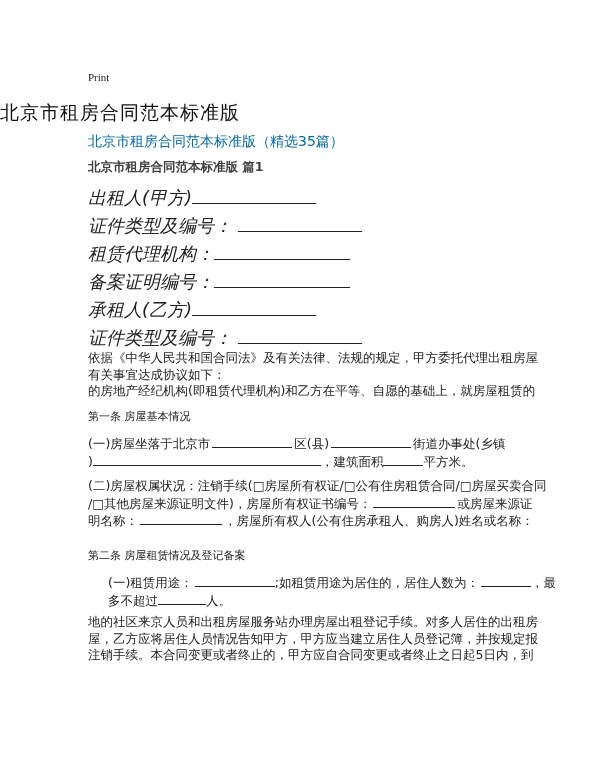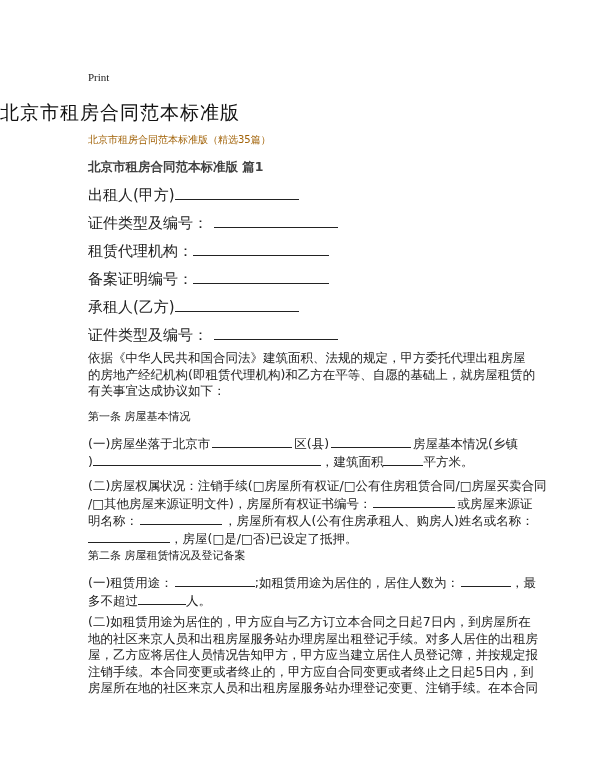--- a/index.html
+++ b/index.html
@@ -1,23 +1,23 @@
 <!DOCTYPE html>
 <html><head>
 <meta charset="utf-8">
 <style>
   html, body { margin: 0; padding: 0; background: #ffffff; }
   body { width: 600px; height: 776px; position: relative; overflow: hidden;
          font-family: "DejaVu Sans", sans-serif; color: #1a1a1a; }
   .page { position: absolute; left: 0; top: 0; width: 600px; height: 776px; }
   .print { position: absolute; left: 88px; top: 71px; font-family: "Liberation Serif", serif; font-size: 11px; color: #222; text-align: right; }
   .title { position: absolute; left: 0; top: 100px; width: 600px; text-align: left; font-size: 19px; letter-spacing: 1px; color: #111; }
-  .subtitle { position: absolute; left: 88px; top: 133px; font-size: 10px; color: #a16207; }
+  .subtitle { position: absolute; left: 88px; top: 133px; font-size: 14px; color: #0369a1; }
   .section-h { position: absolute; left: 88px; top: 159px; font-size: 12.5px; font-weight: bold; color: #404040; }
-  .field { position: absolute; left: 88px; font-size: 15px; color: #222; white-space: nowrap; }
+  .field { position: absolute; left: 88px; font-size: 18px; color: #222; white-space: nowrap; font-style: italic; }
   .blank { display: inline-block; border-bottom: 1px solid #222; height: 12px; vertical-align: baseline; }
   .para { position: absolute; left: 88px; width: 440px; font-size: 12.5px; line-height: 16.5px; color: #222; text-align: justify; }
   .para .line { display: block; white-space: nowrap; }
   .heading { position: absolute; left: 88px; font-size: 11px; color: #222; }
 </style>
 </head>
 <body>
 
 <div class="page">
 
@@ -42,61 +42,56 @@
     <span>备案证明编号：</span><span class="blank" style="width:136px;"></span>
   </div>
   <div class="field" style="top:298px;">
     <span>承租人(乙方)</span><span class="blank" style="width:124px;"></span>
   </div>
   <div class="field" style="top:326px;">
     <span>证件类型及编号：</span><span class="blank" style="width:124px;margin-left:6px;"></span>
   </div>
 
   <div class="para" style="top:350px;">
-    <span class="line">依据《中华人民共和国合同法》建筑面积、法规的规定，甲方委托代理出租房屋</span>
+    <span class="line">依据《中华人民共和国合同法》及有关法律、法规的规定，甲方委托代理出租房屋</span>
+    <span class="line">有关事宜达成协议如下：</span>
     <span class="line">的房地产经纪机构(即租赁代理机构)和乙方在平等、自愿的基础上，就房屋租赁的</span>
-    <span class="line">有关事宜达成协议如下：</span>
   </div>
 
   <div class="heading" style="top:409px;">第一条 房屋基本情况</div>
 
   <div class="para" style="top:435px;">
     <span class="line">
-      <span>(一)房屋坐落于北京市</span><span class="blank" style="width:80px;margin:0 2px;"></span><span>区(县)</span><span class="blank" style="width:80px;margin:0 2px;"></span><span>房屋基本情况(乡镇</span>
+      <span>(一)房屋坐落于北京市</span><span class="blank" style="width:80px;margin:0 2px;"></span><span>区(县)</span><span class="blank" style="width:80px;margin:0 2px;"></span><span>街道办事处(乡镇</span>
     </span>
     <span class="line">
       <span>)</span><span class="blank" style="width:228px;"></span><span>，建筑面积</span><span class="blank" style="width:40px;"></span><span>平方米。</span>
     </span>
   </div>
 
   <div class="para" style="top:478px;">
     <span class="line">(二)房屋权属状况：注销手续(□房屋所有权证/□公有住房租赁合同/□房屋买卖合同</span>
     <span class="line">
       <span>/□其他房屋来源证明文件)，房屋所有权证书编号：</span><span class="blank" style="width:82px;margin:0 2px;"></span><span>或房屋来源证</span>
     </span>
     <span class="line">
       <span>明名称：</span><span class="blank" style="width:82px;margin:0 2px;"></span><span>，房屋所有权人(公有住房承租人、购房人)姓名或名称：</span>
     </span>
-    <span class="line">
-      <span class="blank" style="width:82px;"></span><span>，房屋(□是/□否)已设定了抵押。</span>
-    </span>
   </div>
 
   <div class="heading" style="top:548px;">第二条 房屋租赁情况及登记备案</div>
 
-  <div class="para" style="top:574px;">
+  <div class="para" style="top:574px;margin-left:20px;">
     <span class="line">
       <span>(一)租赁用途：</span><span class="blank" style="width:80px;margin-left:2px;"></span><span>;如租赁用途为居住的，居住人数为：</span><span class="blank" style="width:50px;margin-left:2px;"></span><span>，最</span>
     </span>
     <span class="line">
       <span>多不超过</span><span class="blank" style="width:48px;"></span><span>人。</span>
     </span>
   </div>
 
   <div class="para" style="top:614px;">
-    <span class="line">(二)如租赁用途为居住的，甲方应自与乙方订立本合同之日起7日内，到房屋所在</span>
     <span class="line">地的社区来京人员和出租房屋服务站办理房屋出租登记手续。对多人居住的出租房</span>
     <span class="line">屋，乙方应将居住人员情况告知甲方，甲方应当建立居住人员登记簿，并按规定报</span>
     <span class="line">注销手续。本合同变更或者终止的，甲方应自合同变更或者终止之日起5日内，到</span>
-    <span class="line">房屋所在地的社区来京人员和出租房屋服务站办理登记变更、注销手续。在本合同</span>
   </div>
 
 </div>
 
 </body></html>

